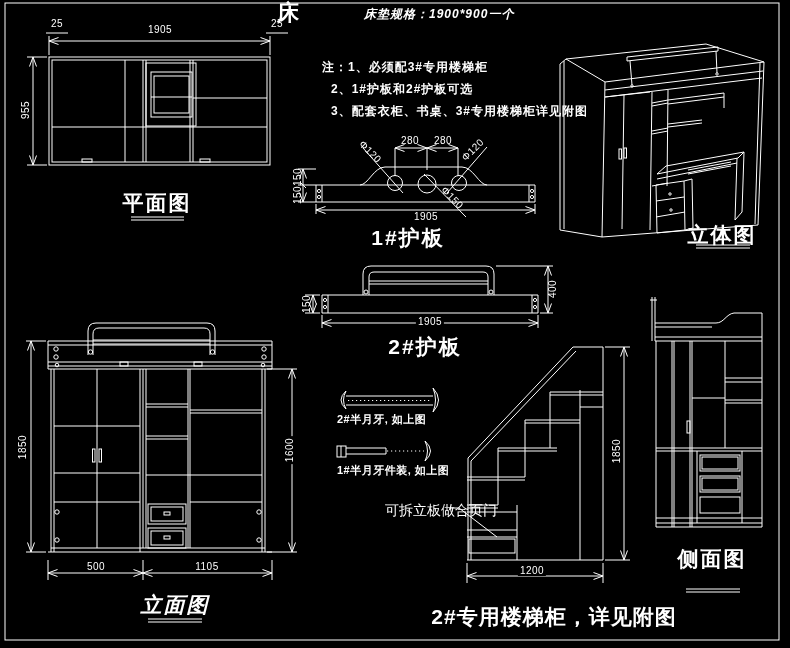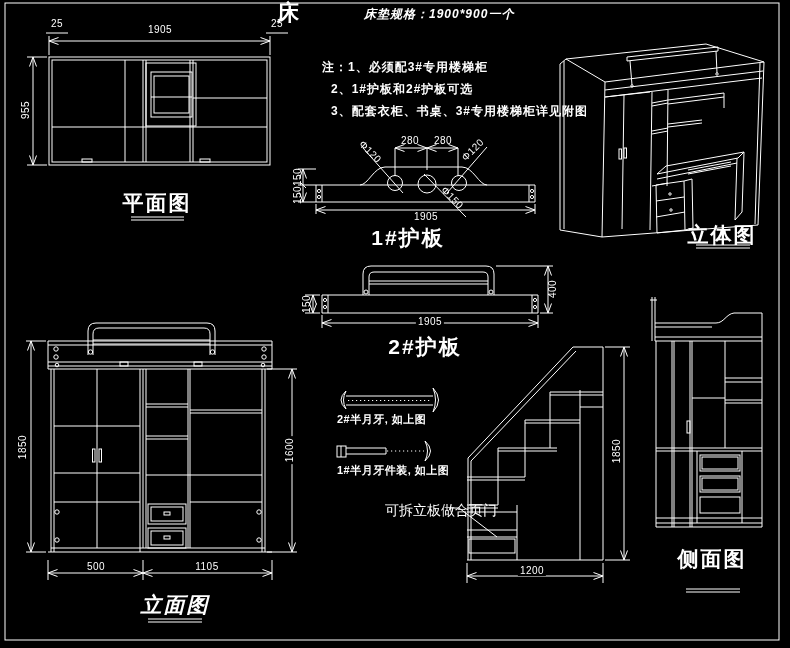--- a/index.html
+++ b/index.html
@@ -406,16 +406,17 @@
 
 <div class="t dim rot" style="left:23px;top:447px;">1850</div>
 <div class="t dim bg rot" style="left:290px;top:450px;">1600</div>
 <div class="t dim ctr" style="left:96px;top:567px;">500</div>
 <div class="t dim ctr" style="left:207px;top:567px;">1105</div>
 <div class="t vtitle ctr" style="left:175px;top:604px;font-style:italic;">立面图</div>
 
 <div class="t tiny" style="left:385px;top:503px;">可拆立板做合页门</div>
 <div class="t dim rot" style="left:617px;top:451px;">1850</div>
 <div class="t dim bg ctr" style="left:532px;top:571px;">1200</div>
+<div class="t vtitle ctr" style="left:554px;top:616px;letter-spacing:1px;">2#专用楼梯柜，详见附图</div>
 
 <div class="t vtitle ctr" style="left:712px;top:558px;">侧面图</div>
 
 </div>
 
 </body></html>

